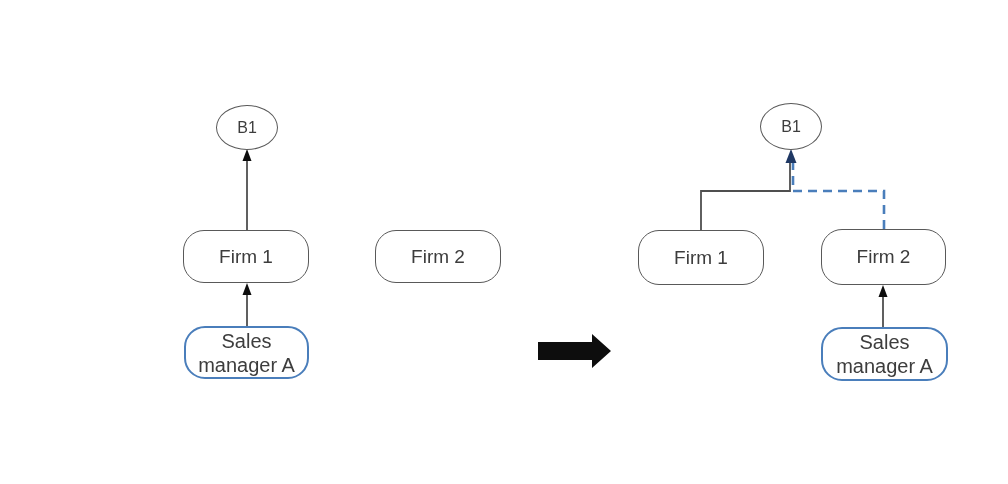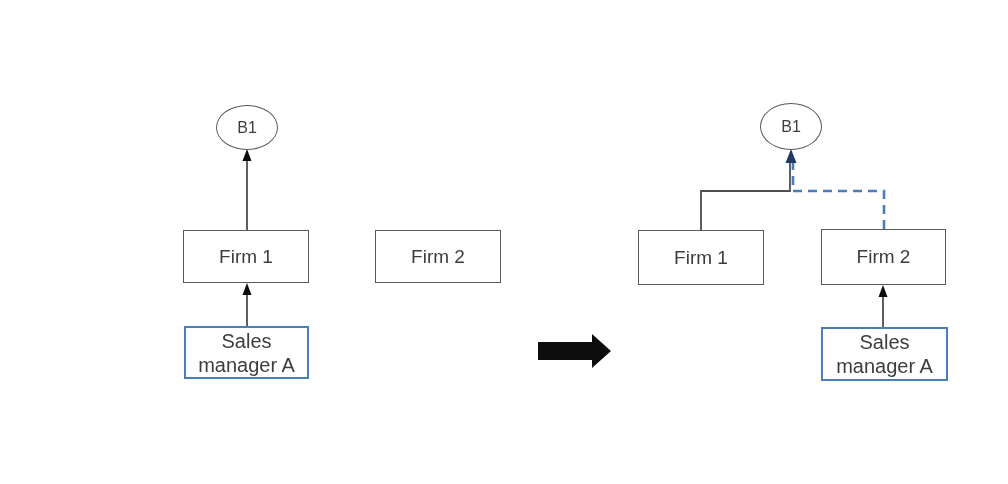--- a/index.html
+++ b/index.html
@@ -23,20 +23,21 @@
   .overlay{
     position:absolute;left:0;top:0;width:1008px;height:484px;
   }
   .node{
     position:absolute;
     display:flex;align-items:center;justify-content:center;
     box-sizing:border-box;
     background:#fff;
     color:var(--text);
     text-align:center;
+    border-radius:21px;
   }
   .rect{
     border:1.6px solid var(--box_border);
     font-size:19px;
   }
   .rect-blue{
     border:2px solid var(--blue);
     font-size:20px;
     line-height:24px;
   }

